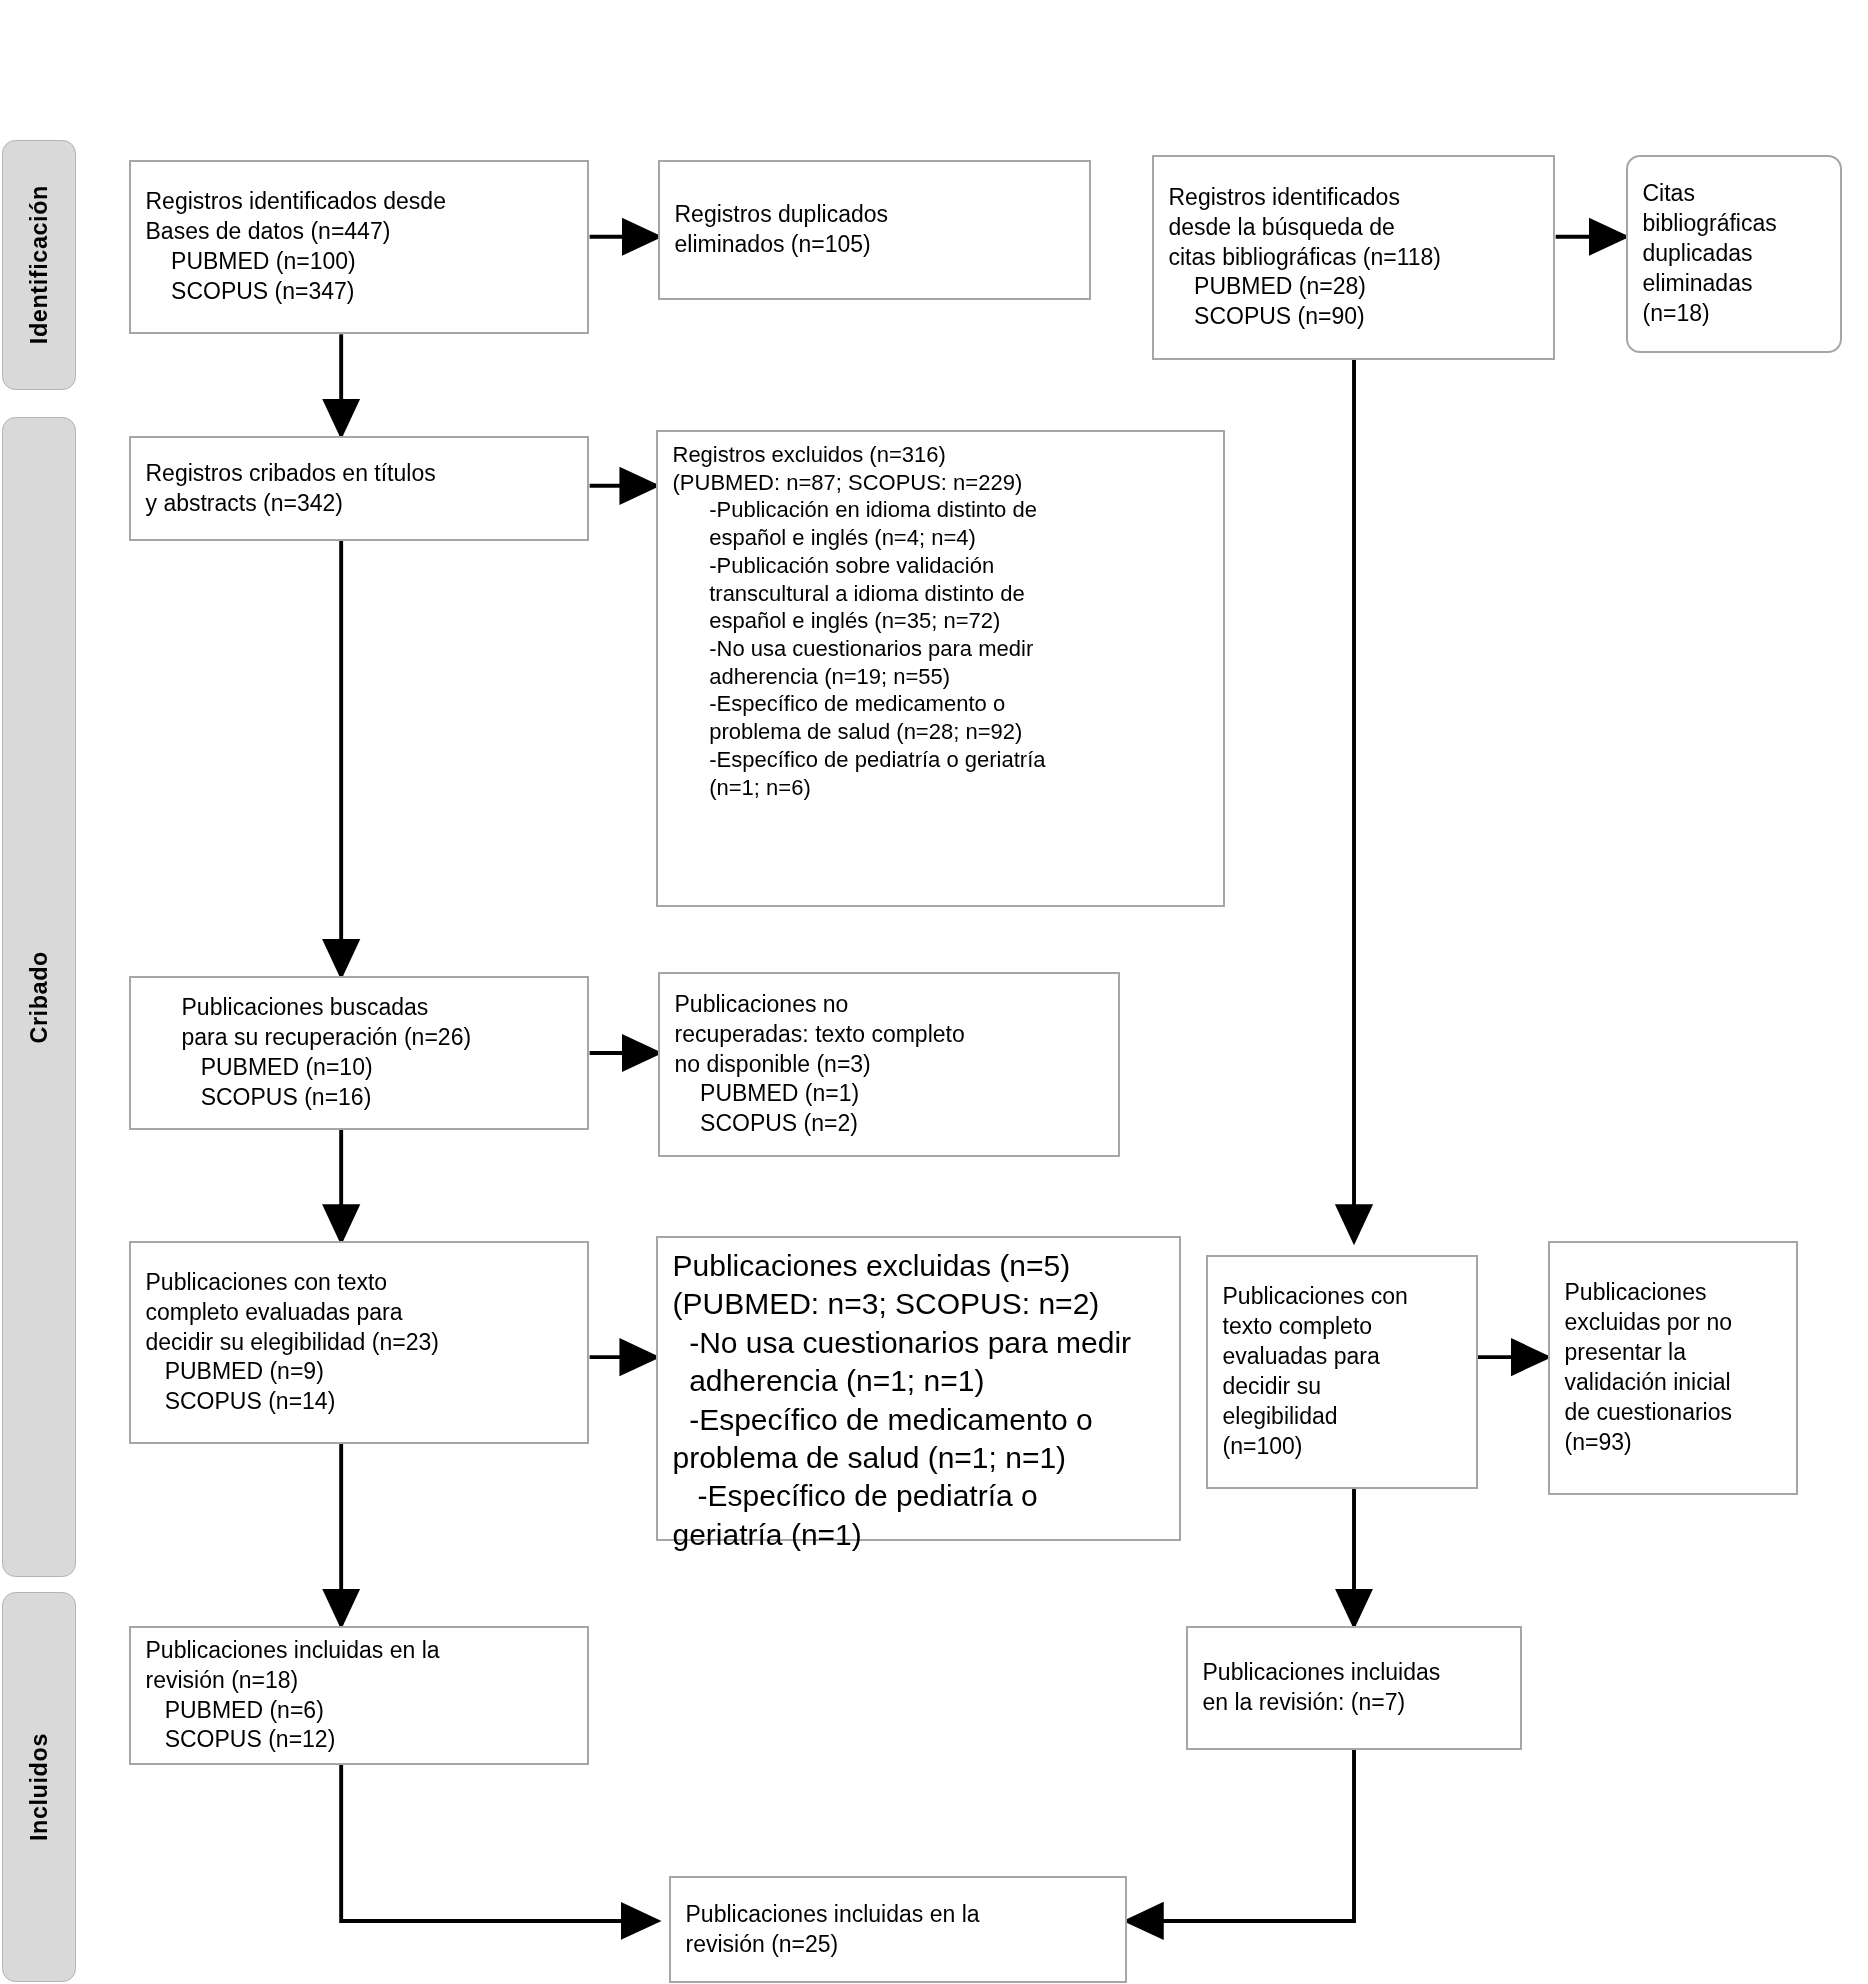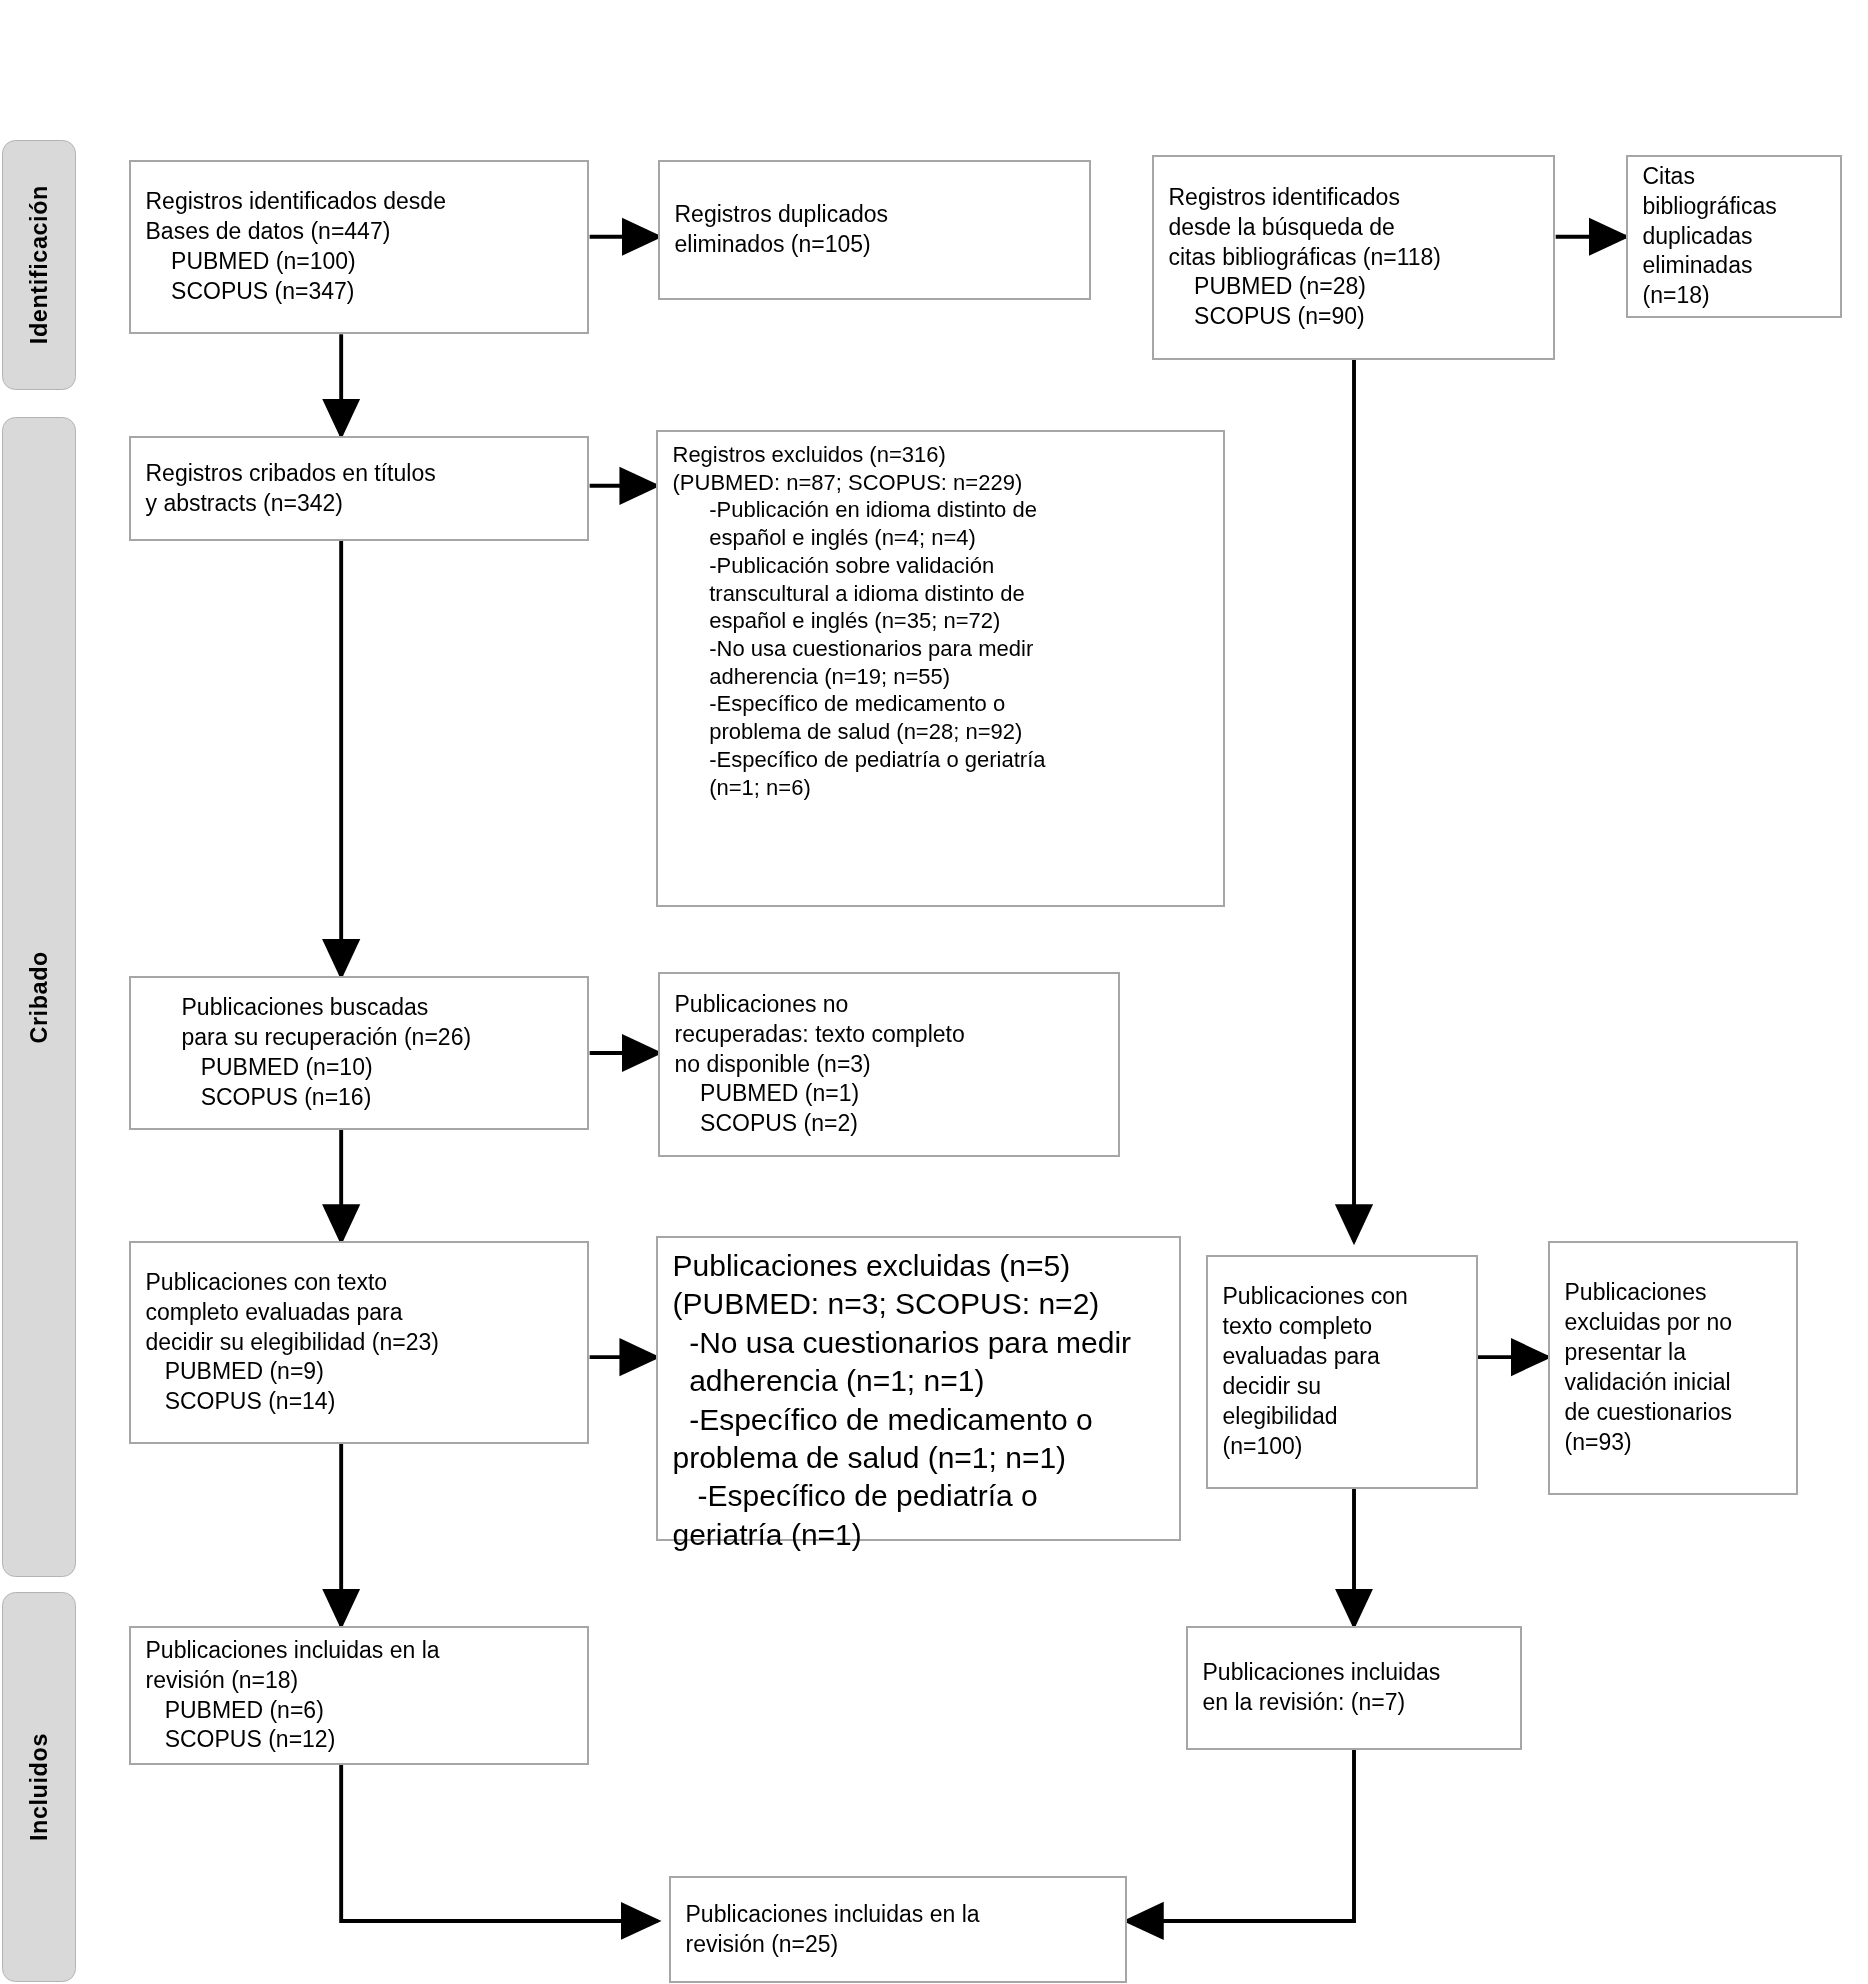--- a/index.html
+++ b/index.html
@@ -146,21 +146,21 @@
   </div>
 
   <div class="node" style="left:1152px; top:155px; width:403px; height:205px;">
     <div class="body">Registros identificados
 desde la búsqueda de
 citas bibliográficas (n=118)
     PUBMED (n=28)
     SCOPUS (n=90)</div>
   </div>
 
-  <div class="node" style="left:1626px; top:155px; width:216px; height:163px;">
+  <div class="node" style="left:1626px; top:155px; width:216px; height:198px;border-radius:14px;">
     <div class="body">Citas
 bibliográficas
 duplicadas
 eliminadas
 (n=18)</div>
   </div>
 
   <div class="node" style="left:129px; top:436px; width:460px; height:105px;">
     <div class="body">Registros cribados en títulos
 y abstracts (n=342)</div>

